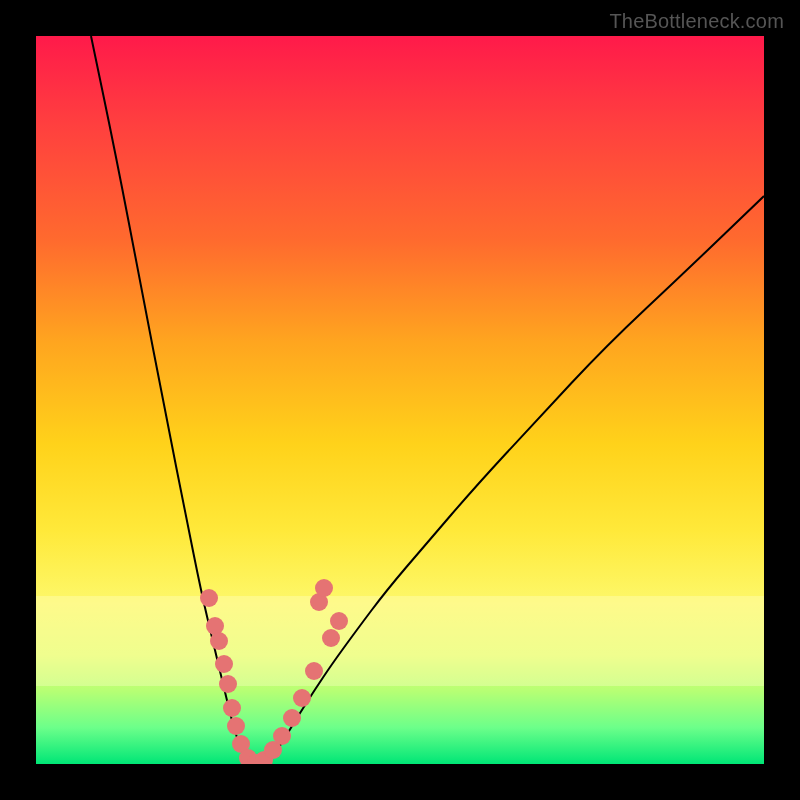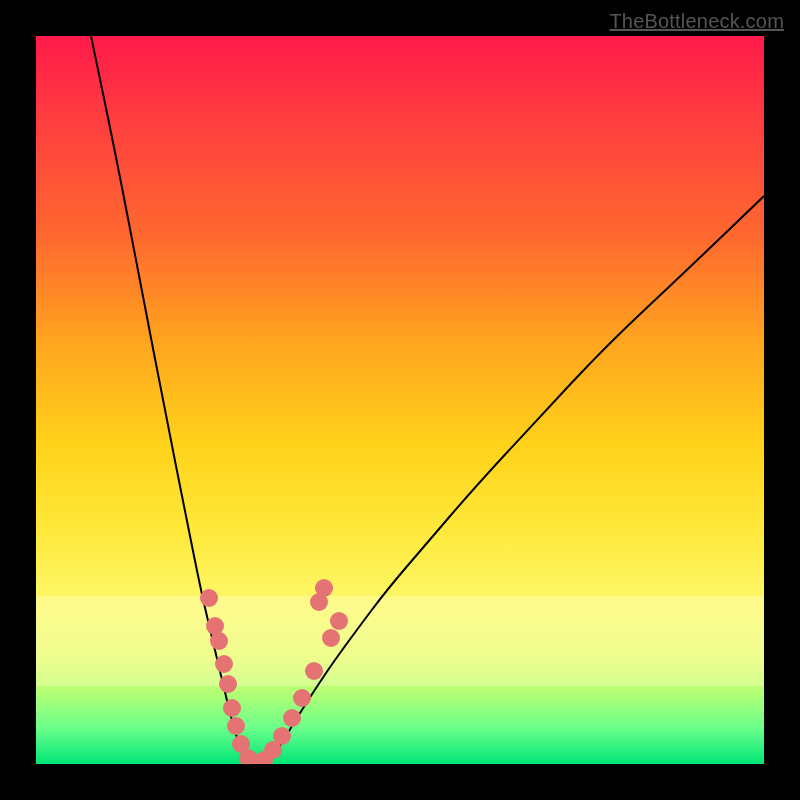--- a/index.html
+++ b/index.html
@@ -44,21 +44,20 @@
   }
   .watermark {
     position: absolute;
     top: 10px;
     right: 16px;
     color: #555;
     font-size: 20px;
     font-weight: 500;
     letter-spacing: 0.2px;
     user-select: none;
-    text-decoration: underline;
   }
   svg.curves {
     position: absolute;
     left: 36px;
     top: 36px;
     width: 728px;
     height: 728px;
     pointer-events: none;
   }
   .curve {

